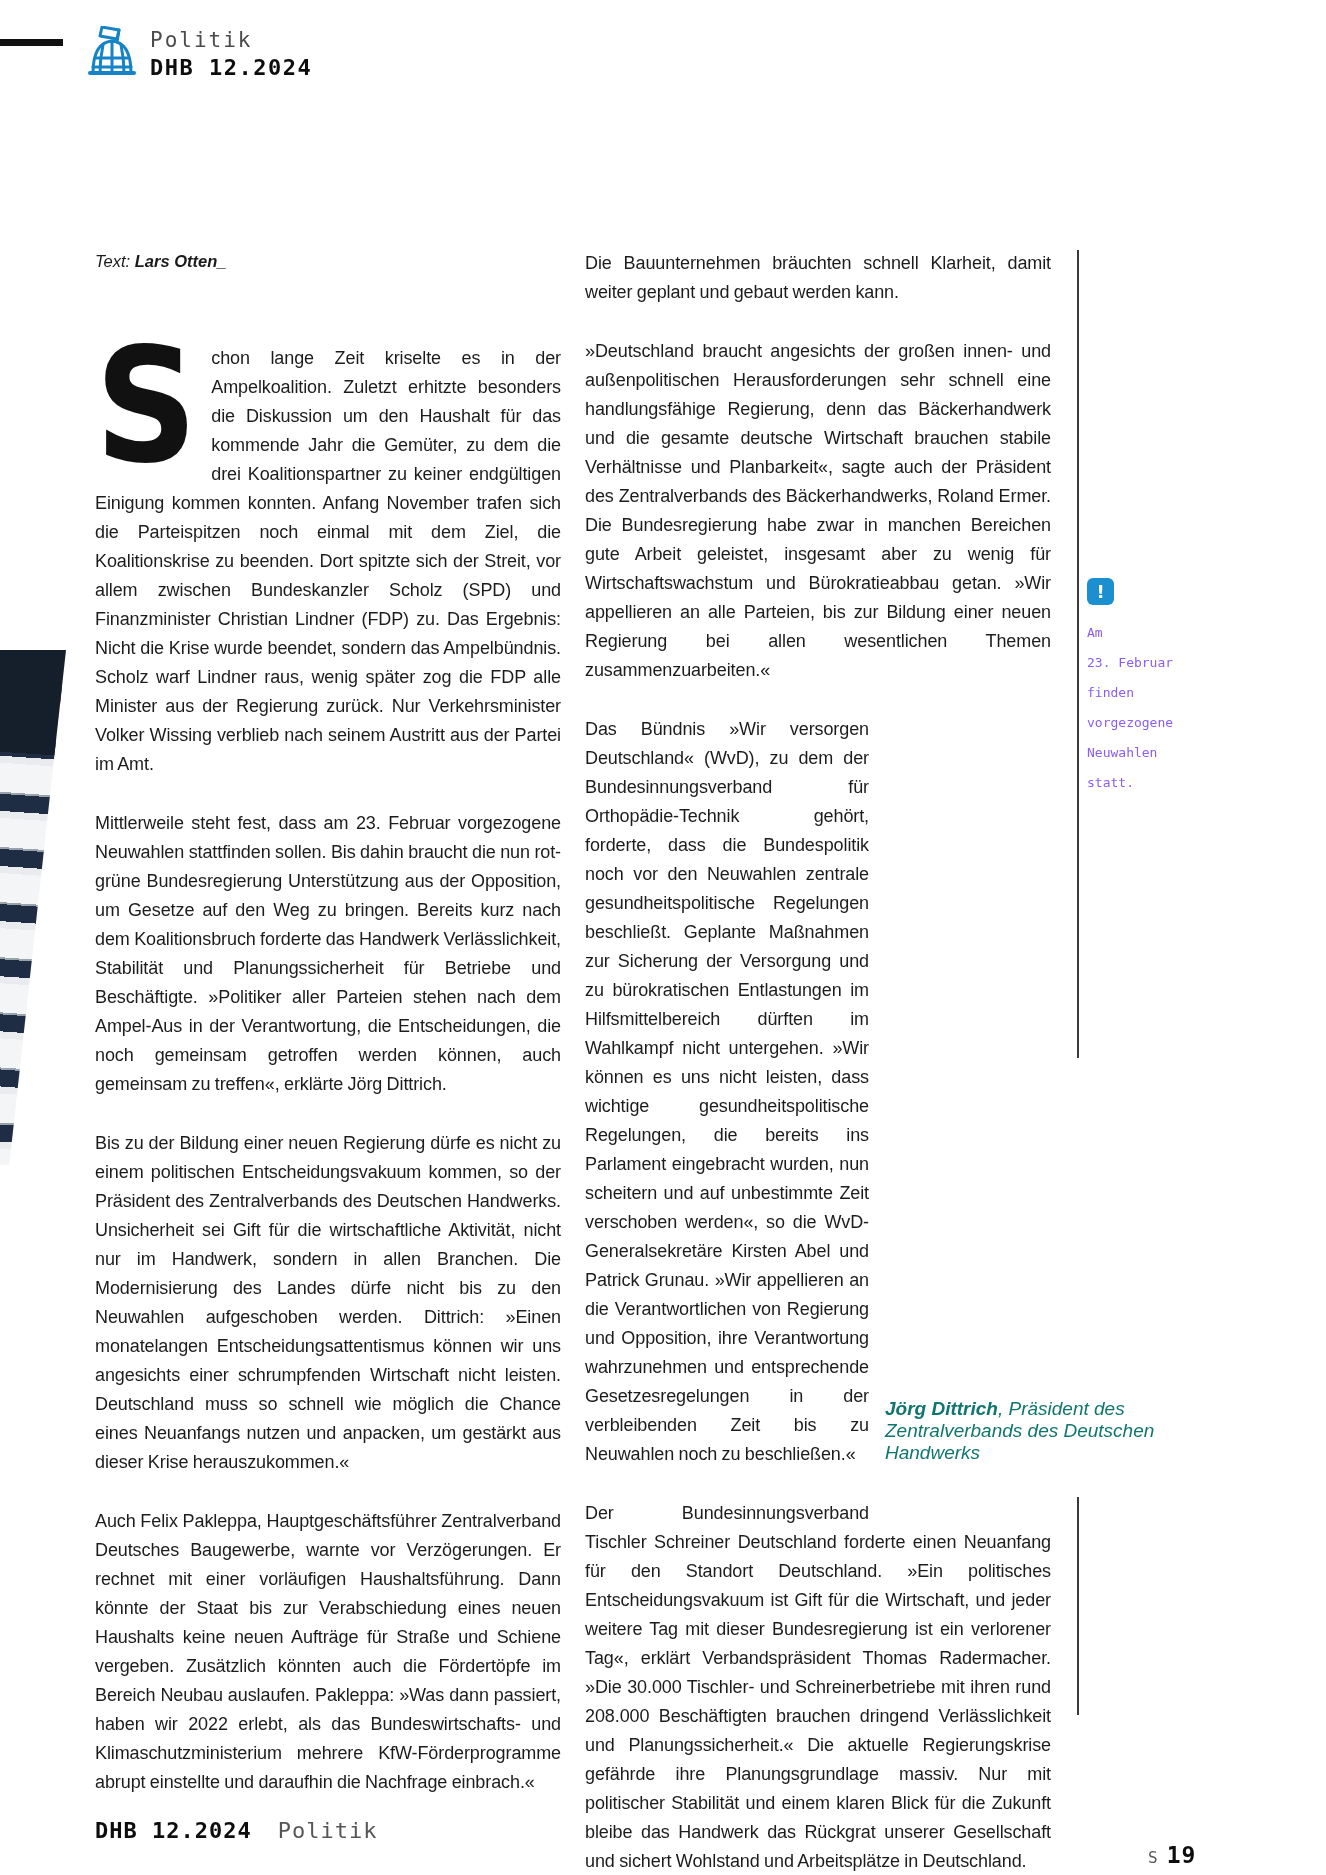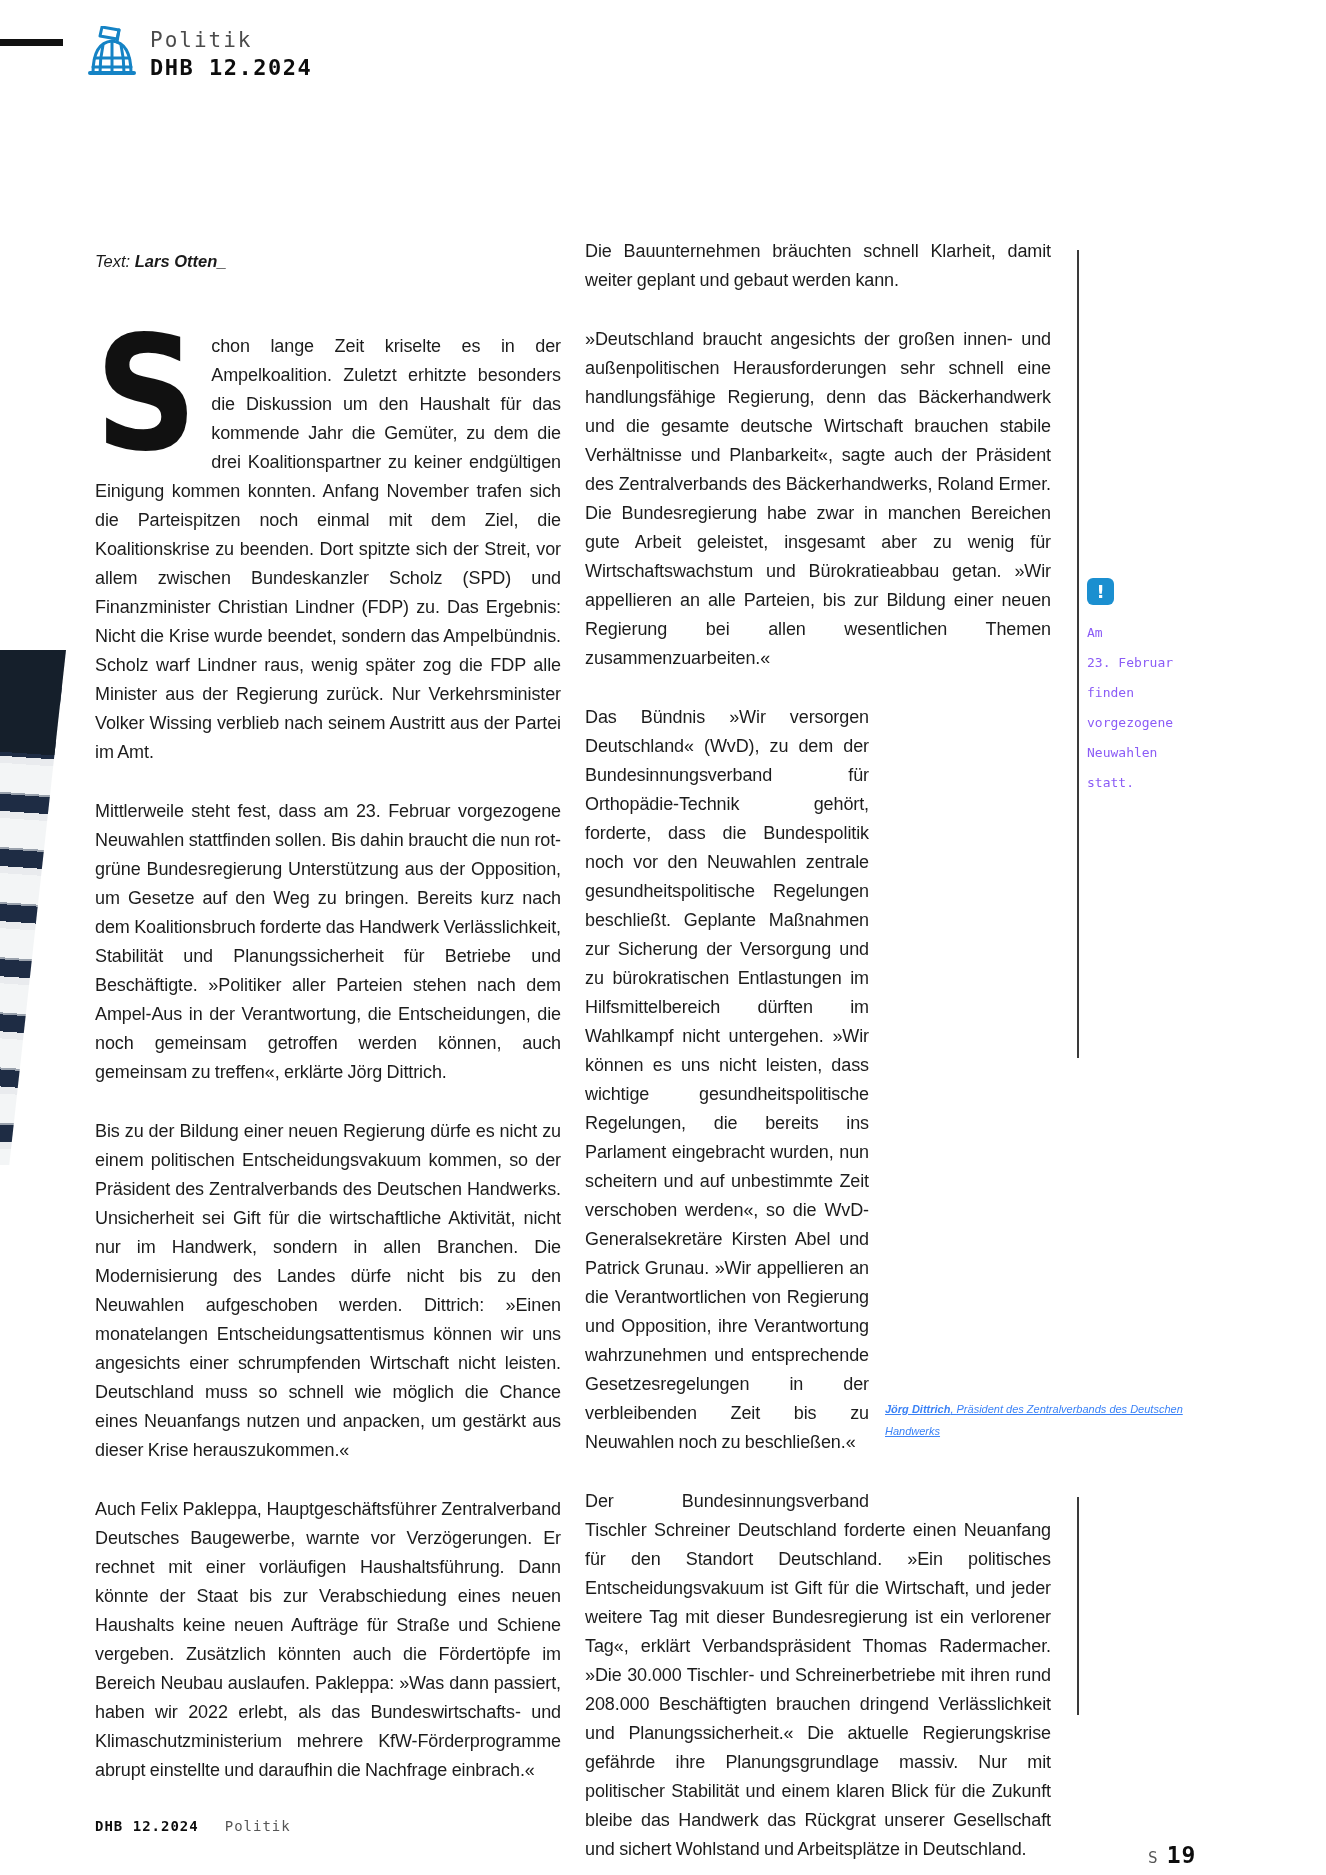--- a/index.html
+++ b/index.html
@@ -15,51 +15,51 @@
   .kicker{position:absolute;left:150px;top:28px;font-family:"DejaVu Sans Mono",monospace;
     font-size:21px;letter-spacing:2px;color:#4b4b4b;}
   .issue{position:absolute;left:150px;top:55px;font-family:"DejaVu Sans Mono",monospace;
     font-size:22px;font-weight:bold;letter-spacing:1.5px;color:#0d0d0d;}
   
   .byline{position:absolute;left:95px;top:252px;font-size:16.5px;font-style:italic;color:#1b1b1b;}
   .byline b{font-weight:bold;}
   
   .col{position:absolute;width:466px;font-size:18px;line-height:29px;text-align:justify;
     color:#1c1c1c;font-stretch:condensed;letter-spacing:-0.1px;word-spacing:-0.5px;}
-  .col p{margin:4px 0 30px 0;}
+  .col p{margin:16px 0 30px 0;}
   .col1{left:95px;top:328px;}
   .col2{left:585px;top:233px;}
   .dropcap{float:left;font-family:"DejaVu Sans",sans-serif;font-weight:900;color:#111;
     font-size:158px;line-height:112px;margin:6px 14px 0 0;}
   .quote-spacer{float:right;width:182px;height:415px;margin-top:386px;}
   
   .vrule{position:absolute;left:1077px;width:2px;background:#3a3a3a;}
   .vrule-1{top:250px;height:808px;}
   .vrule-2{top:1497px;height:218px;}
   
   .note-icon{position:absolute;left:1087px;top:578px;width:27px;height:27px;border-radius:6px;
     background:#1b8fd0;color:#fff;font-weight:bold;font-size:18px;line-height:27px;text-align:center;
     font-family:"DejaVu Sans",sans-serif;}
   .note-text{position:absolute;left:1087px;top:618px;width:170px;white-space:pre-line;
     font-family:"DejaVu Sans Mono",monospace;font-size:13px;line-height:30px;color:#8b5cf6;}
   
   .pull-quote{position:absolute;left:885px;top:1093px;width:390px;white-space:pre-line;
     font-family:"DejaVu Sans Mono",monospace;font-size:25px;line-height:34.5px;color:#2e9ad3;}
-  .attribution{position:absolute;left:885px;top:1398px;width:340px;font-size:11px;
-    line-height:22px;font-style:italic;color:#3b82f6;text-decoration:underline;}
+  .attribution{position:absolute;left:885px;top:1398px;width:340px;font-size:19px;
+    line-height:22px;font-style:italic;color:#0f766e;}
   .attribution b{font-weight:bold;}
   
   .photo-strip{position:absolute;left:0;top:650px;width:66px;height:515px;
     clip-path:polygon(0 0,100% 0,14% 100%,0 100%);
     background:
       linear-gradient(184deg,#151f2b 0px,#151f2b 106px,rgba(0,0,0,0) 106px),
       repeating-linear-gradient(184deg,#e9ebee 0 7px,#f3f5f6 7px 36px,#9aa2ad 36px 38px,#1e2c44 38px 55px);}
   
   .footer-left{position:absolute;left:95px;top:1818px;font-family:"DejaVu Sans Mono",monospace;
-    font-size:14px;color:#0d0d0d;}
+    font-size:22px;color:#0d0d0d;}
   .footer-left .f-issue{font-weight:bold;letter-spacing:1px;}
   .footer-left .f-section{color:#565656;margin-left:26px;letter-spacing:1px;}
   .footer-right{position:absolute;left:1148px;top:1814px;display:flex;align-items:baseline;gap:9px;
     font-family:"DejaVu Sans Mono",monospace;}
   .footer-right .f-s{font-size:16px;color:#565656;}
   .footer-right .f-num{font-size:23px;font-weight:bold;color:#0d0d0d;letter-spacing:1px;margin-top:28px;}
 </style>
 </head>
 <body>
 

